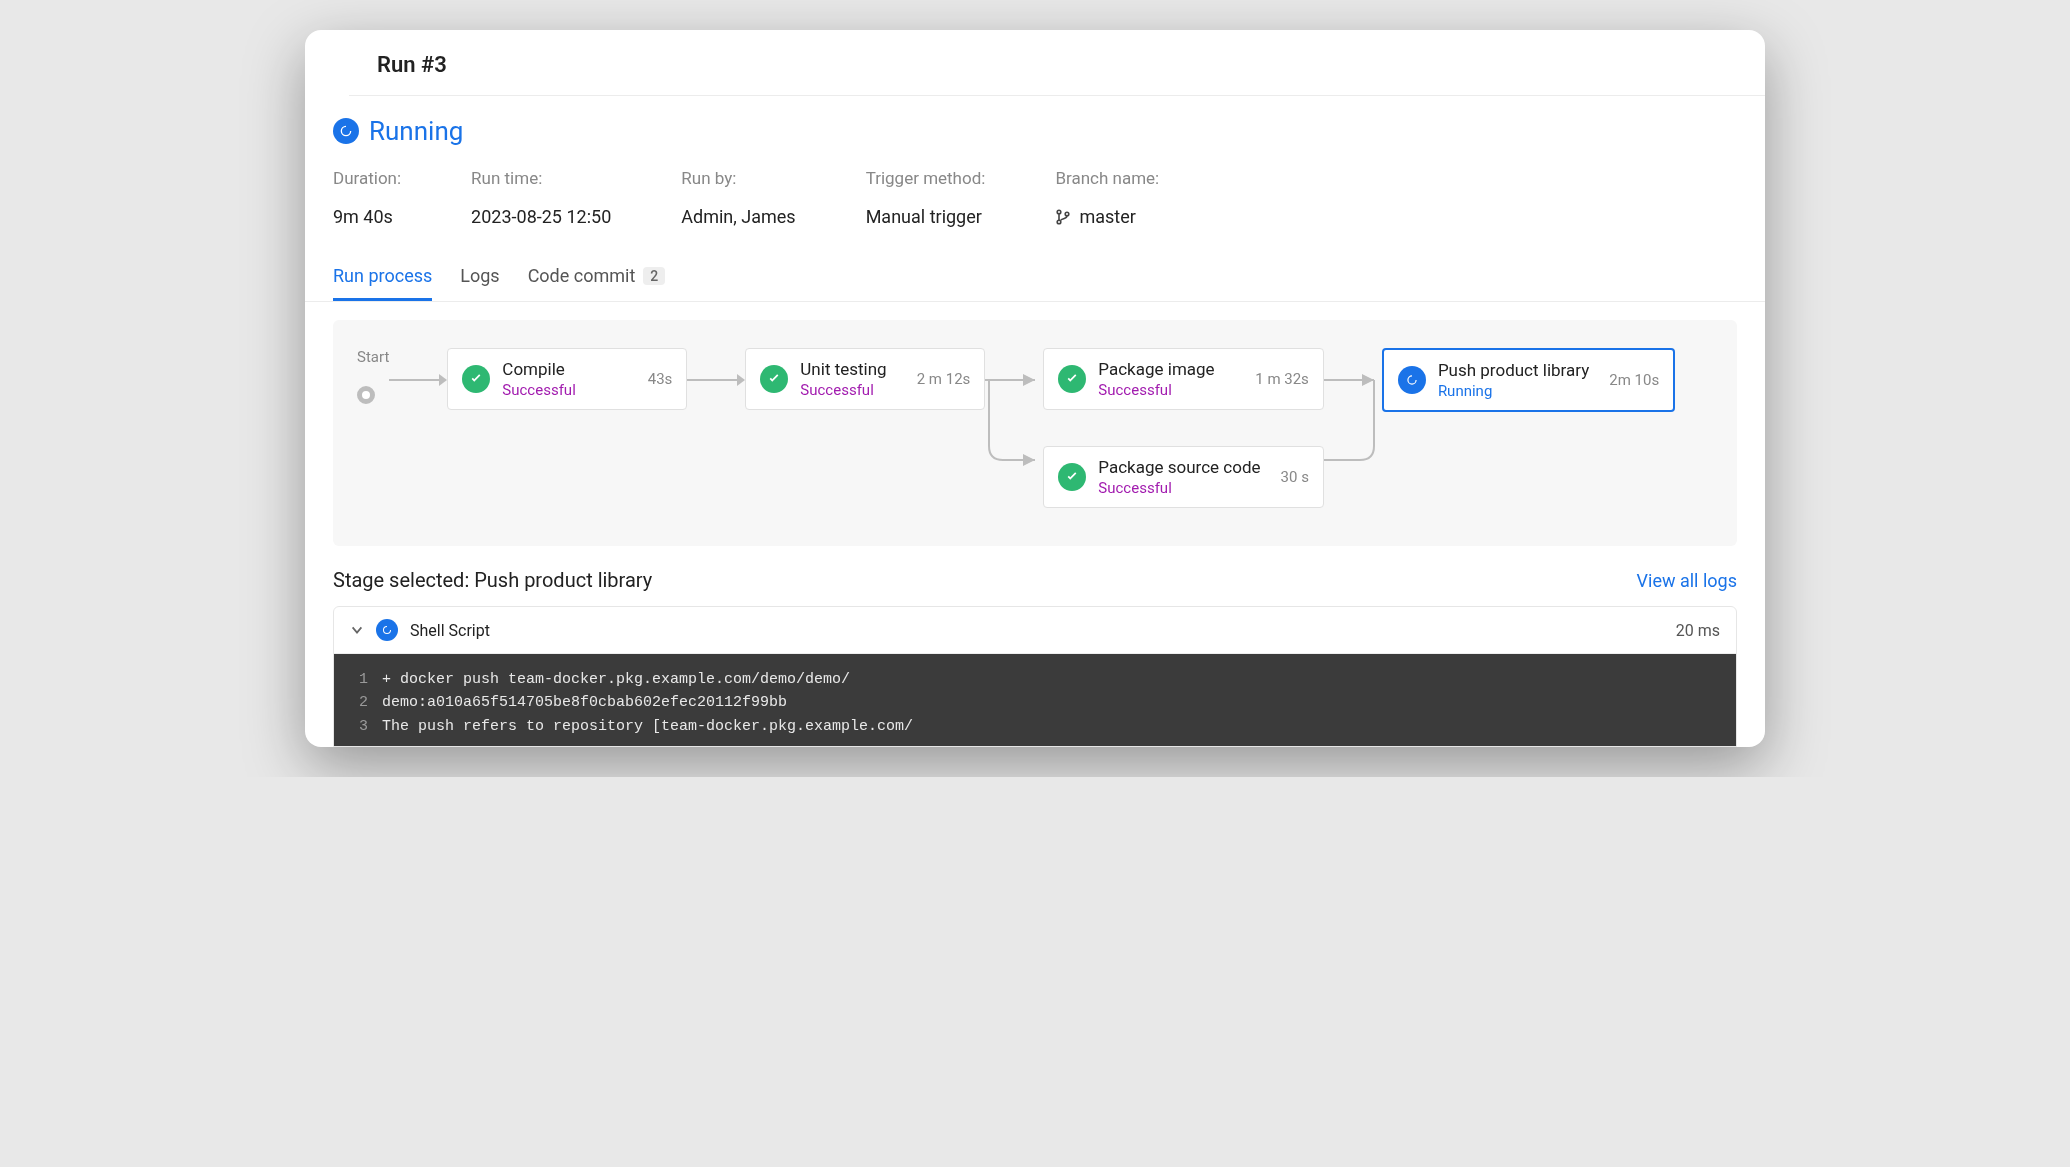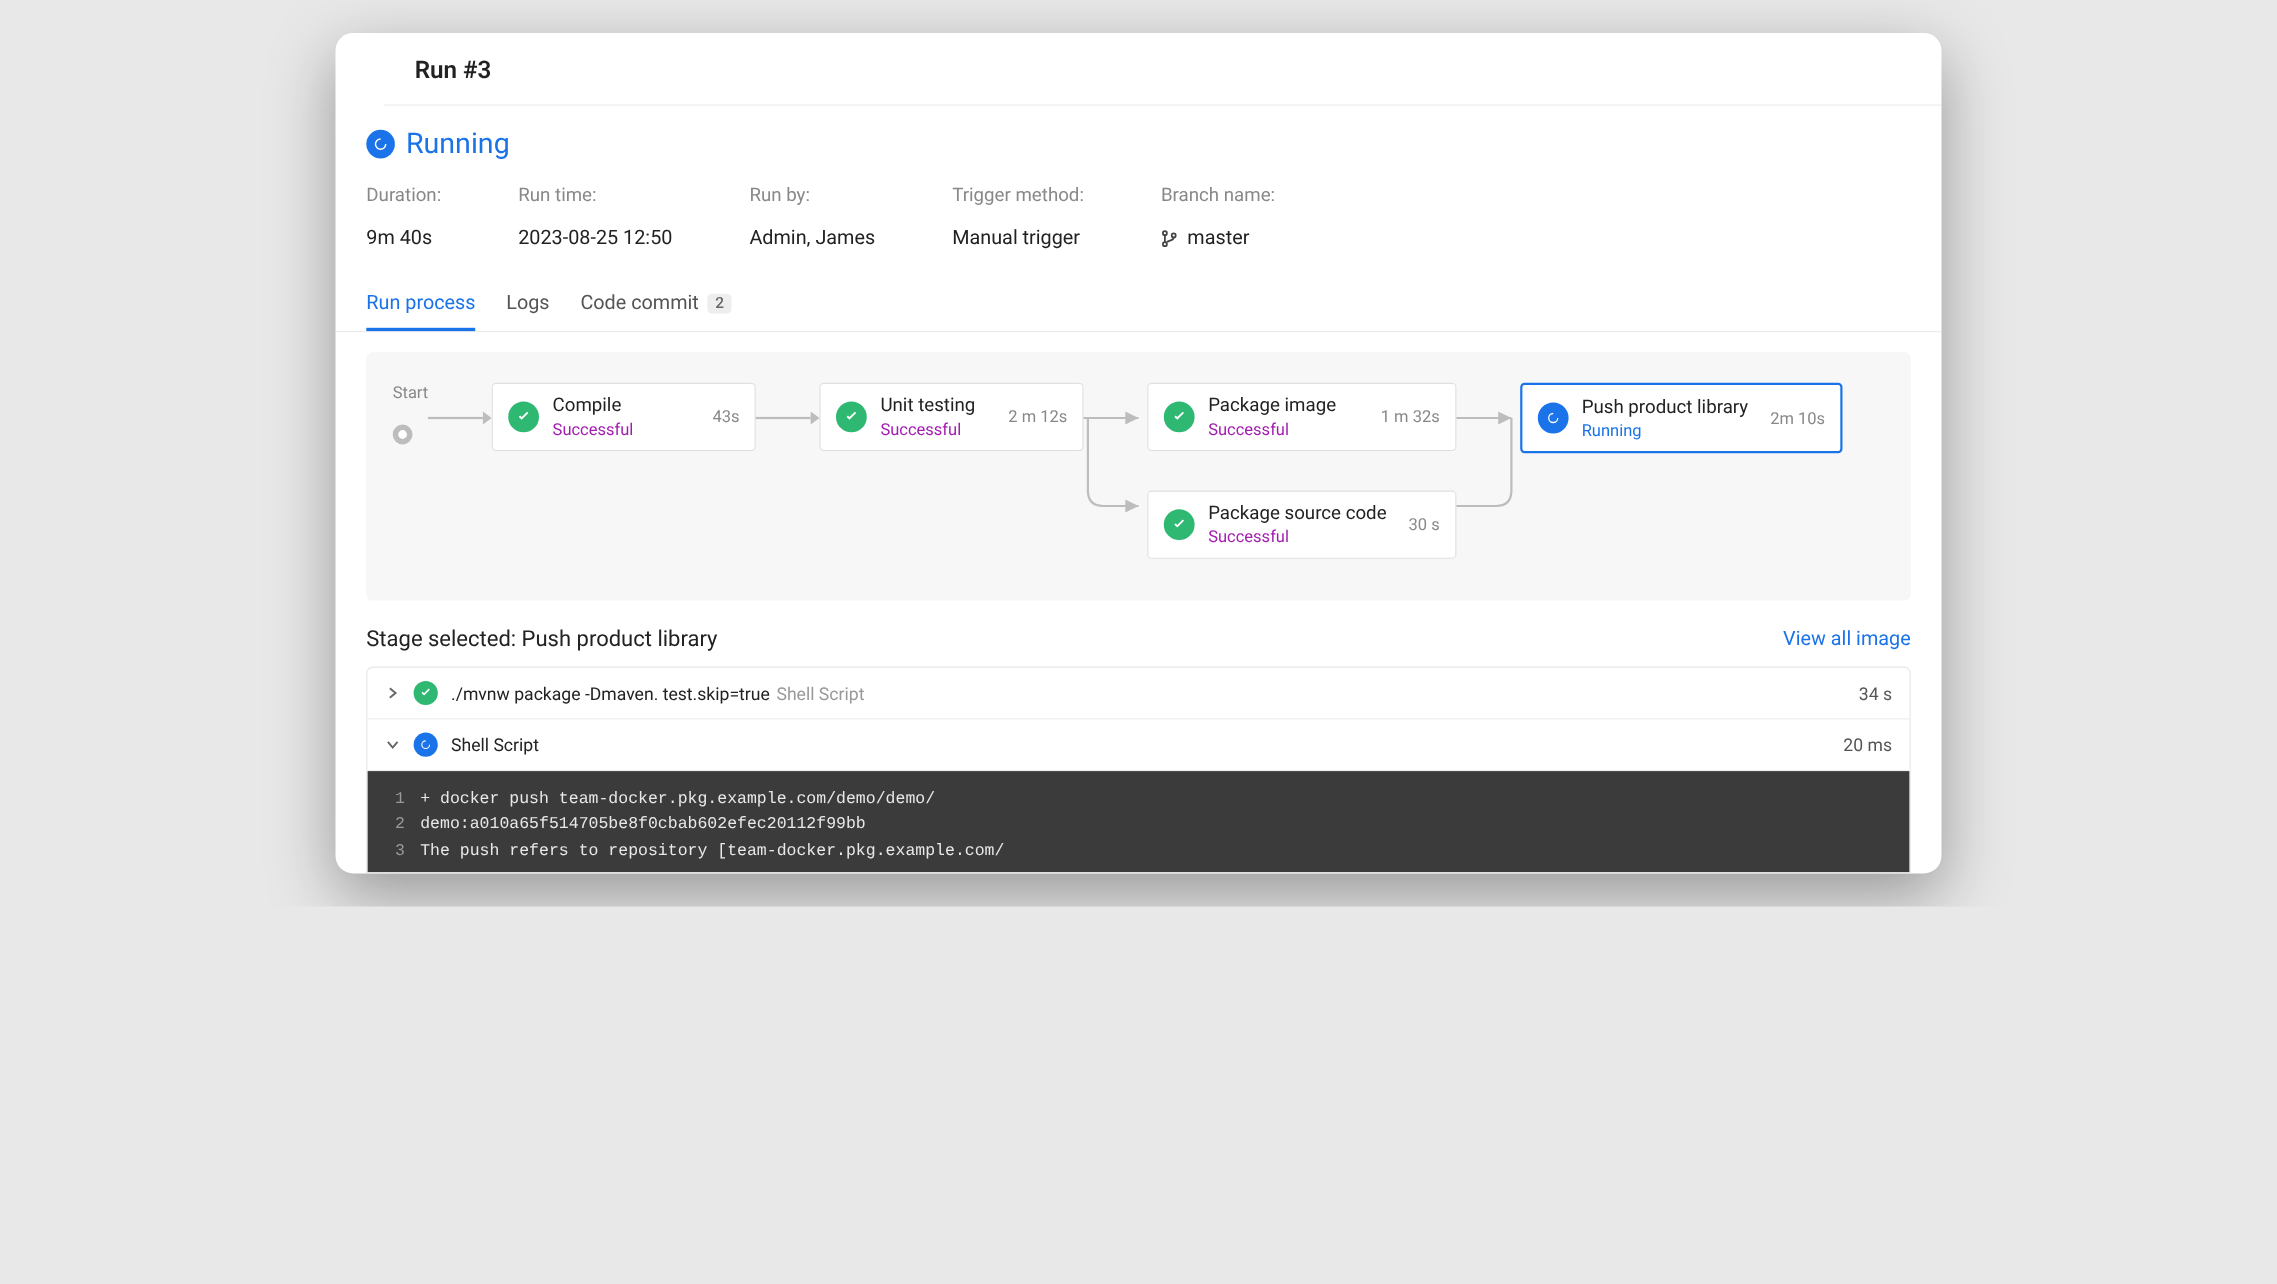--- a/index.html
+++ b/index.html
@@ -294,38 +294,24 @@
           <span class="stage-name">Push product library</span>
           <span class="stage-status running">Running</span>
         </div>
         <span class="stage-time">2m 10s</span>
       </div>
     </div>
   </div>
 
   <div class="stage-selected">
     <span class="stage-selected-title">Stage selected: Push product library</span>
-    <span class="view-logs">View all image</span>
+    <span class="view-logs">View all logs</span>
   </div>
 
   <div class="log-list">
-    <div class="log-row">
-      <svg class="chevron" viewBox="0 0 16 16" fill="none" stroke="#666" stroke-width="2">
-          <path d="M5 3l6 5-6 5"></path>
-        </svg>
-      <span class="log-icon success">
-          <svg viewBox="0 0 16 16">
-            <path d="M3 8l3 3 7-7-1.4-1.4L6 8.2 4.4 6.6z"></path>
-          </svg>
-        </span>
-      <span class="log-text">
-        <span>./mvnw package -Dmaven. test.skip=true</span><span class="muted">Shell Script</span>
-      </span>
-      <span class="log-time">34 s</span>
-    </div>
     <div class="log-row">
       <svg class="chevron" viewBox="0 0 16 16" fill="none" stroke="#666" stroke-width="2">
           <path d="M3 5l5 6 5-6"></path>
         </svg>
       <span class="log-icon running">
           <svg viewBox="0 0 24 24">
             <path d="M12 4a8 8 0 1 0 8 8h-2a6 6 0 1 1-6-6V4z"></path>
           </svg>
         </span>
       <span class="log-text">Shell Script</span>

